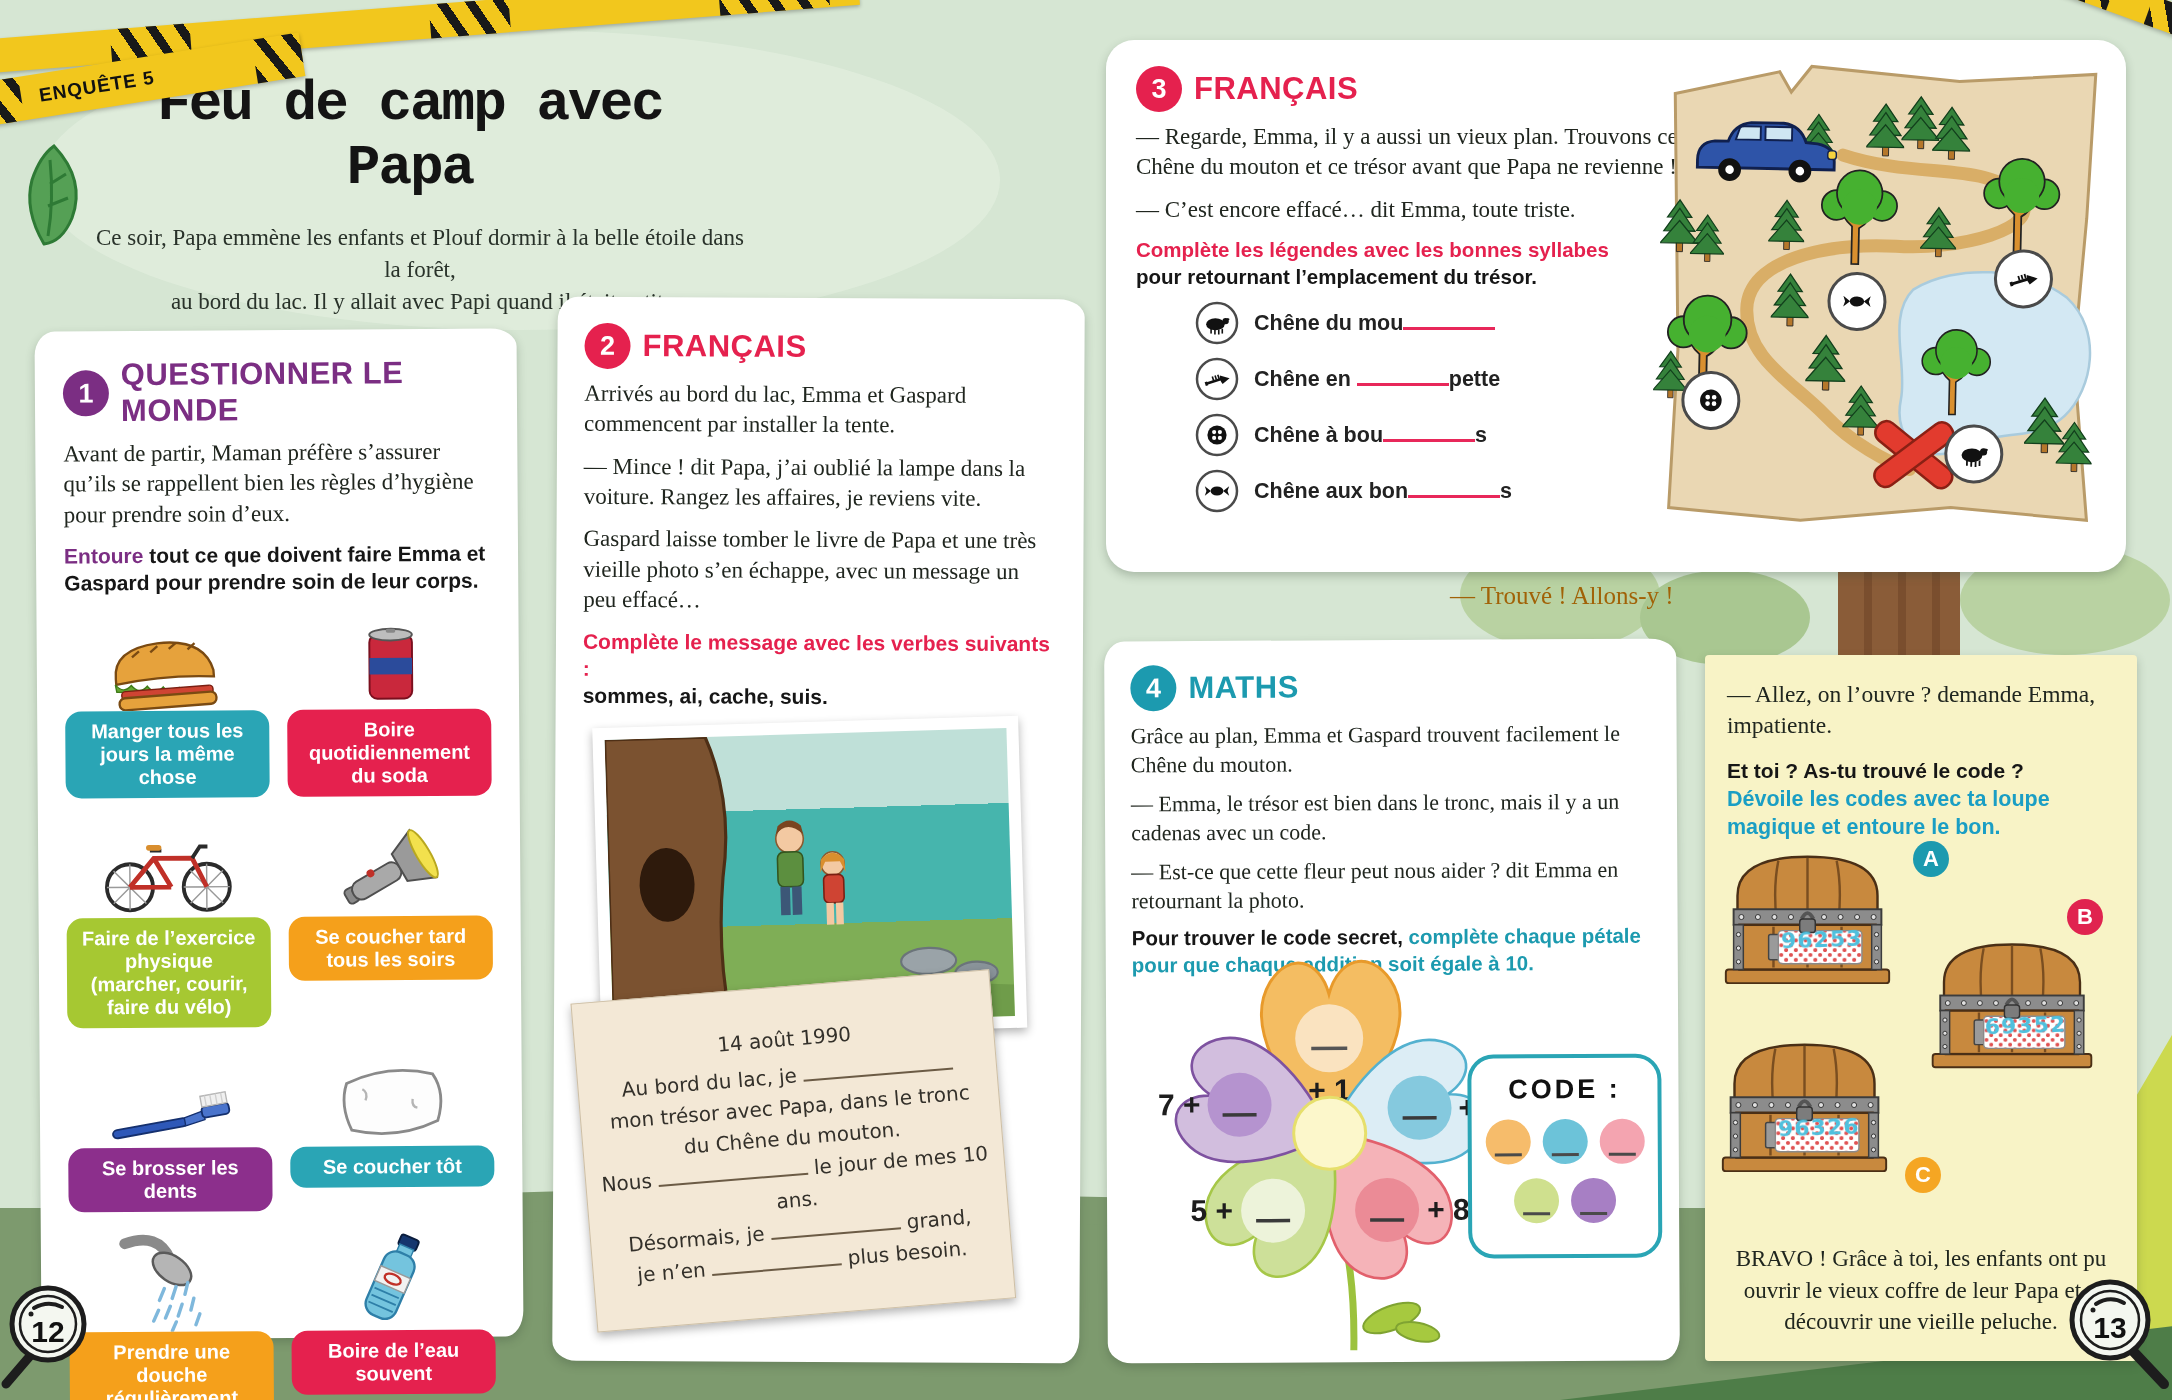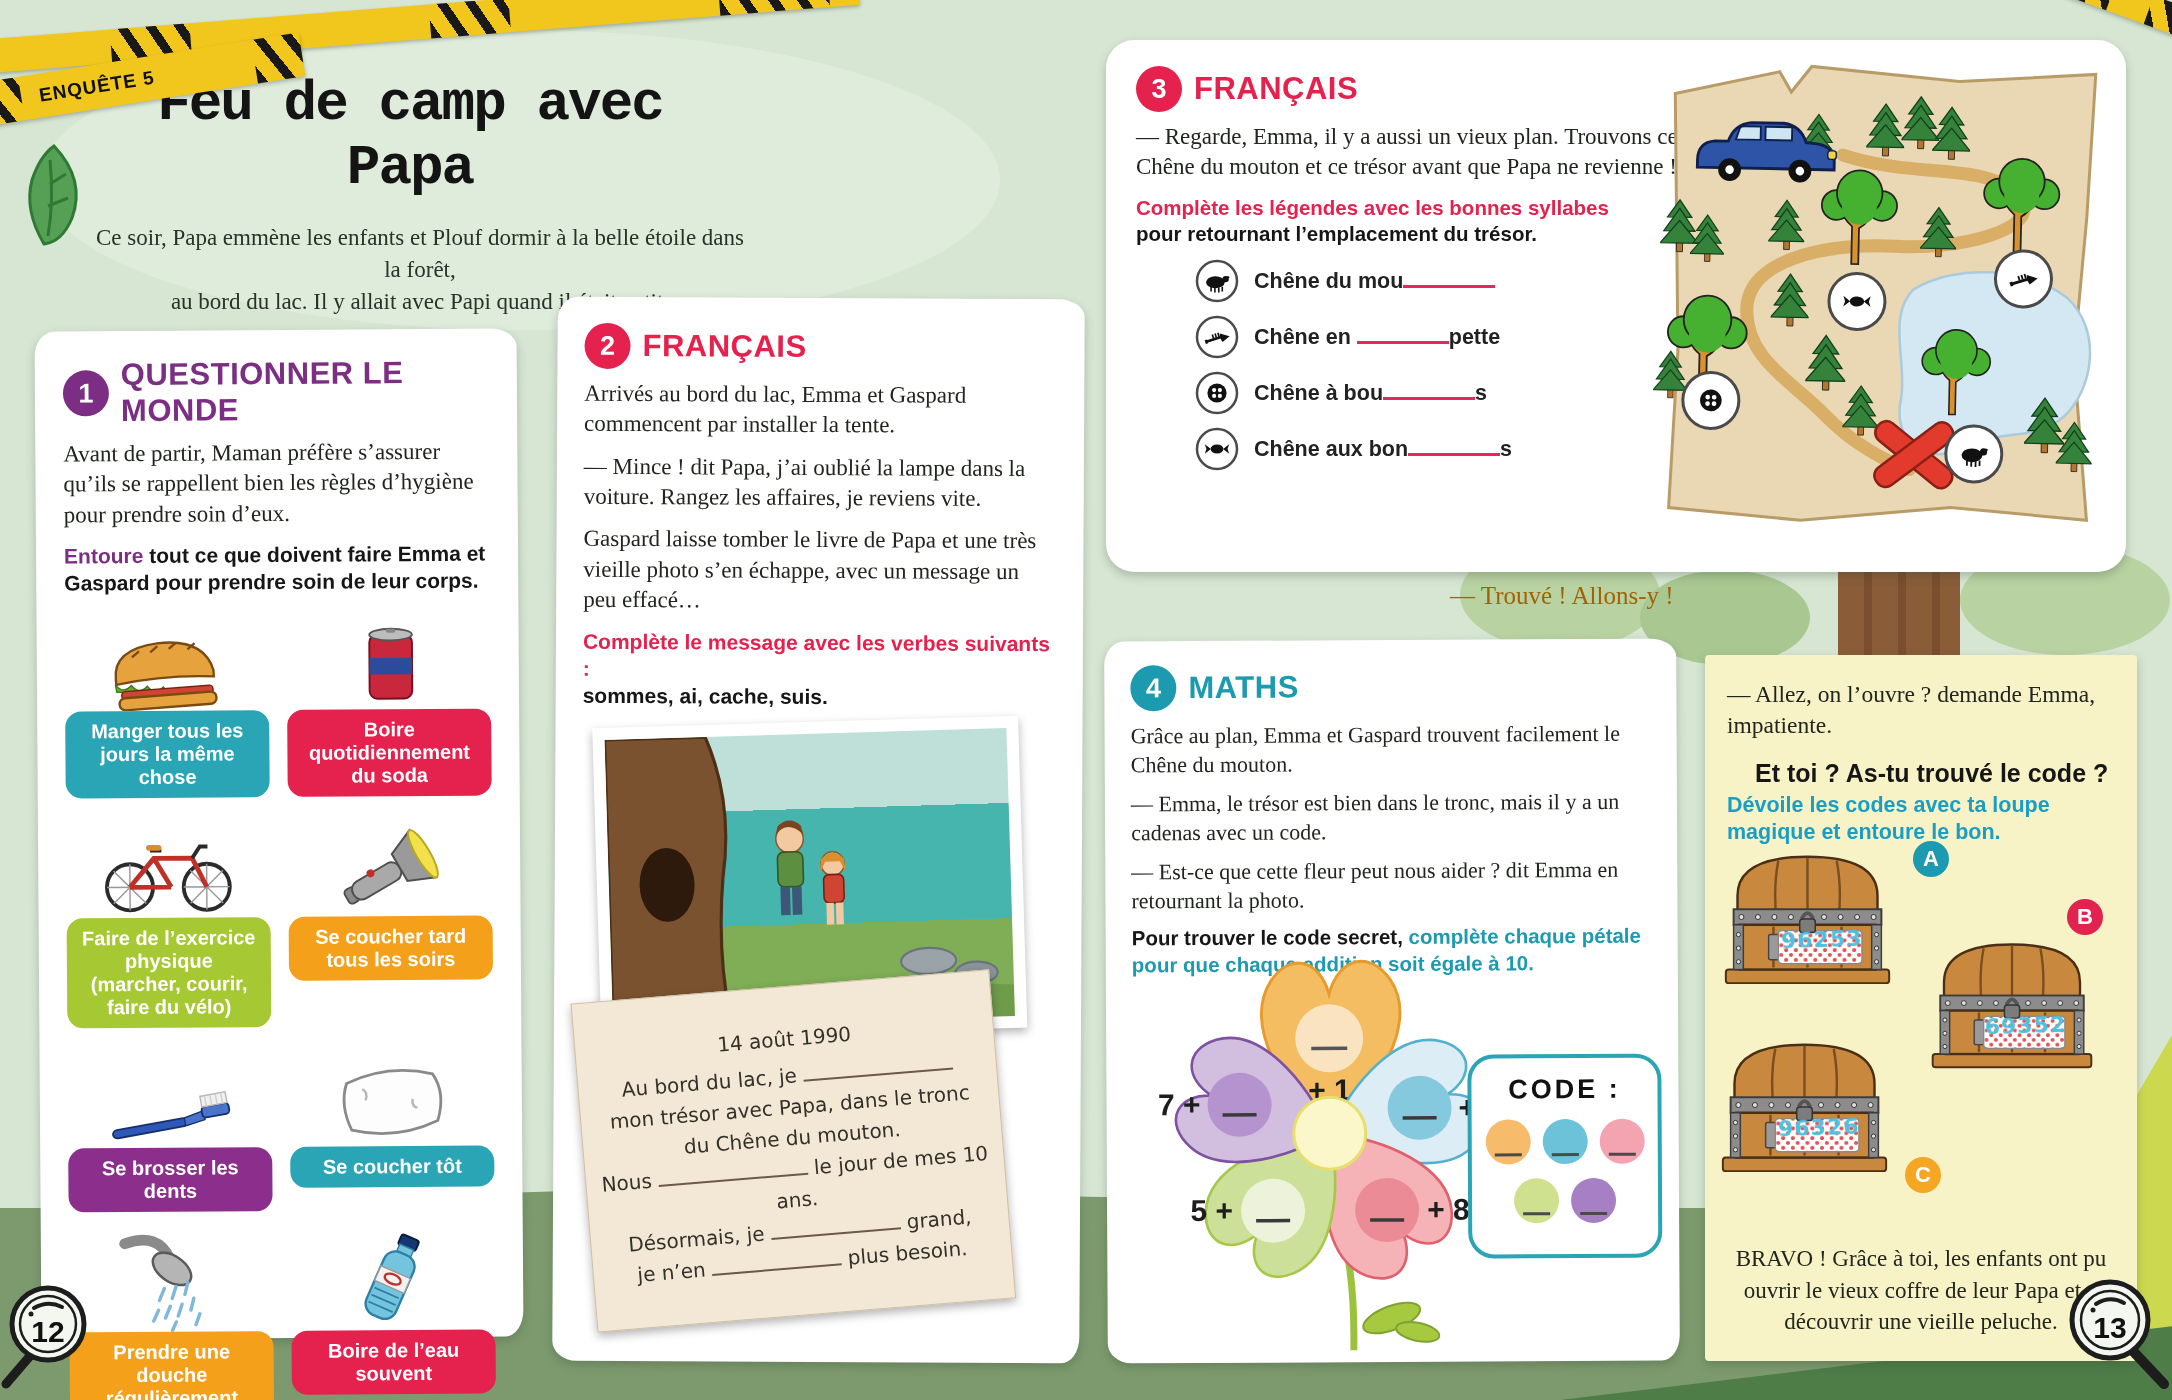--- a/index.html
+++ b/index.html
@@ -407,20 +407,21 @@
     </div>
   </div>
 
   <div class="panel" style="left:1106px;top:40px;width:1020px;height:532px;padding:26px 30px;box-sizing:border-box;border-radius:28px;">
     <div style="width:565px;">
       <div class="head">
         <div class="num" style="background:#e5214e;">3</div>
         <div class="htxt c-red">FRANÇAIS</div>
       </div>
       <p class="serif">— Regarde, Emma, il y a aussi un vieux plan. Trouvons ce Chêne du mouton et ce trésor avant que Papa ne revienne !</p>
+      <p class="serif">— C’est encore effacé… dit Emma, toute triste.</p>
       <p class="ins" style="font-size:20.5px;"><span class="c-red">Complète les légendes avec les bonnes syllabes</span><br>
         <span>pour retournant l’emplacement du trésor.</span></p>
 
       <div>
         <div class="legend-row">
           <svg class="licon" width="46" height="46" viewBox="0 0 46 46">
               <circle cx="23" cy="23" r="20" fill="#fff" stroke="#4a4a4a" stroke-width="2.5"></circle>
               <use href="#sym-sheep" x="7" y="7" width="32" height="32"></use>
             </svg>
           <span><span>Chêne du mou</span><span class="bl-pink"></span><span></span></span>
@@ -561,21 +562,21 @@
       </div>
       <div class="dots">
         <div class="code-dot" style="background:#cfe08e;"></div>
         <div class="code-dot" style="background:#a77fc4;"></div>
       </div>
     </div>
   </div>
 
   <div class="panel yellow-panel" style="left:1705px;top:655px;width:432px;height:706px;padding:24px 22px;box-sizing:border-box;border-radius:4px;">
     <p class="serif" style="font-size:23.5px;">— Allez, on l’ouvre ? demande Emma, impatiente.</p>
-    <p class="ins" style="margin-top:16px;margin-bottom:2px;font-size:25px;margin-left:28px;">Et toi ? As-tu trouvé le code ?</p>
+    <p class="ins" style="margin-top:16px;margin-bottom:2px;font-size:21px;">Et toi ? As-tu trouvé le code ?</p>
     <p class="ins c-teal" style="font-size:21.5px;color:#1a9ec4;">Dévoile les codes avec ta loupe magique et entoure le bon.</p>
 
     <div class="chest" style="left:15px;top:190px;">
       <svg>
           <use href="#sym-chest"></use>
         </svg>
       <span class="chest-code">96253</span>
     </div>
     <div class="badge" style="left:208px;top:186px;background:#1c9aaf;">A</div>
 

